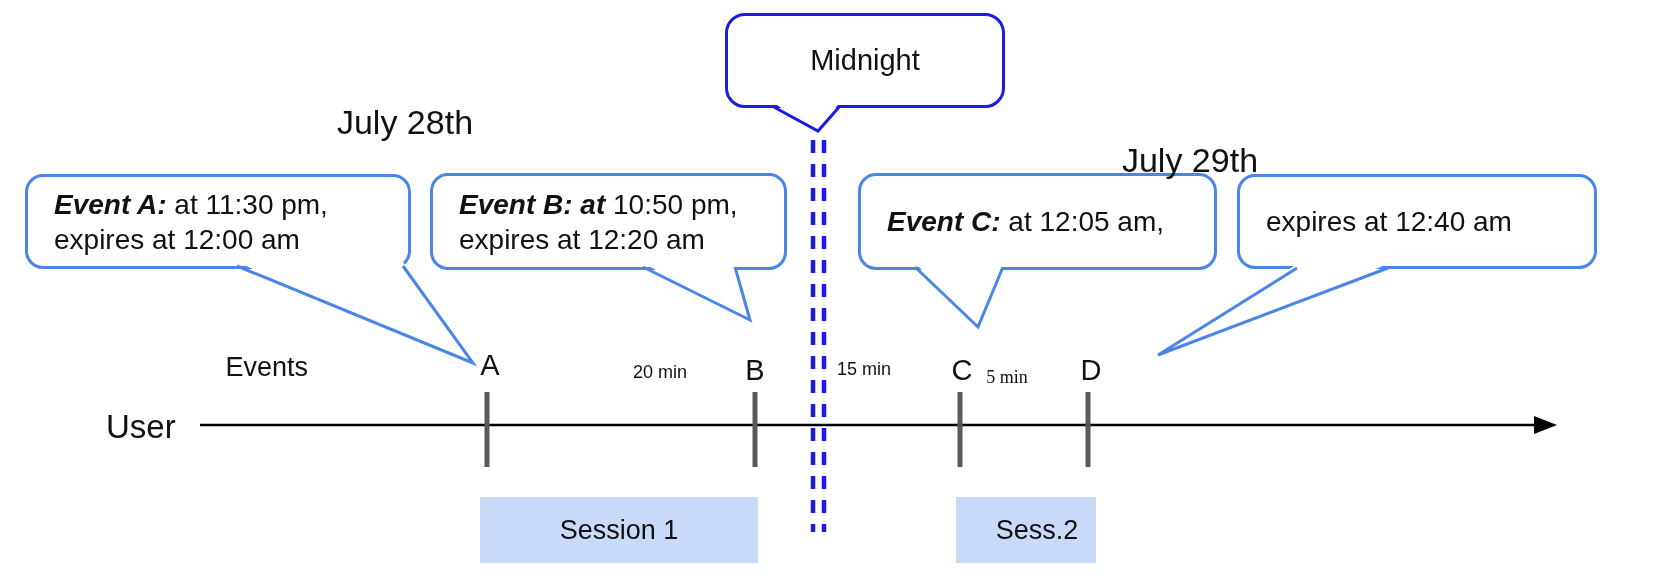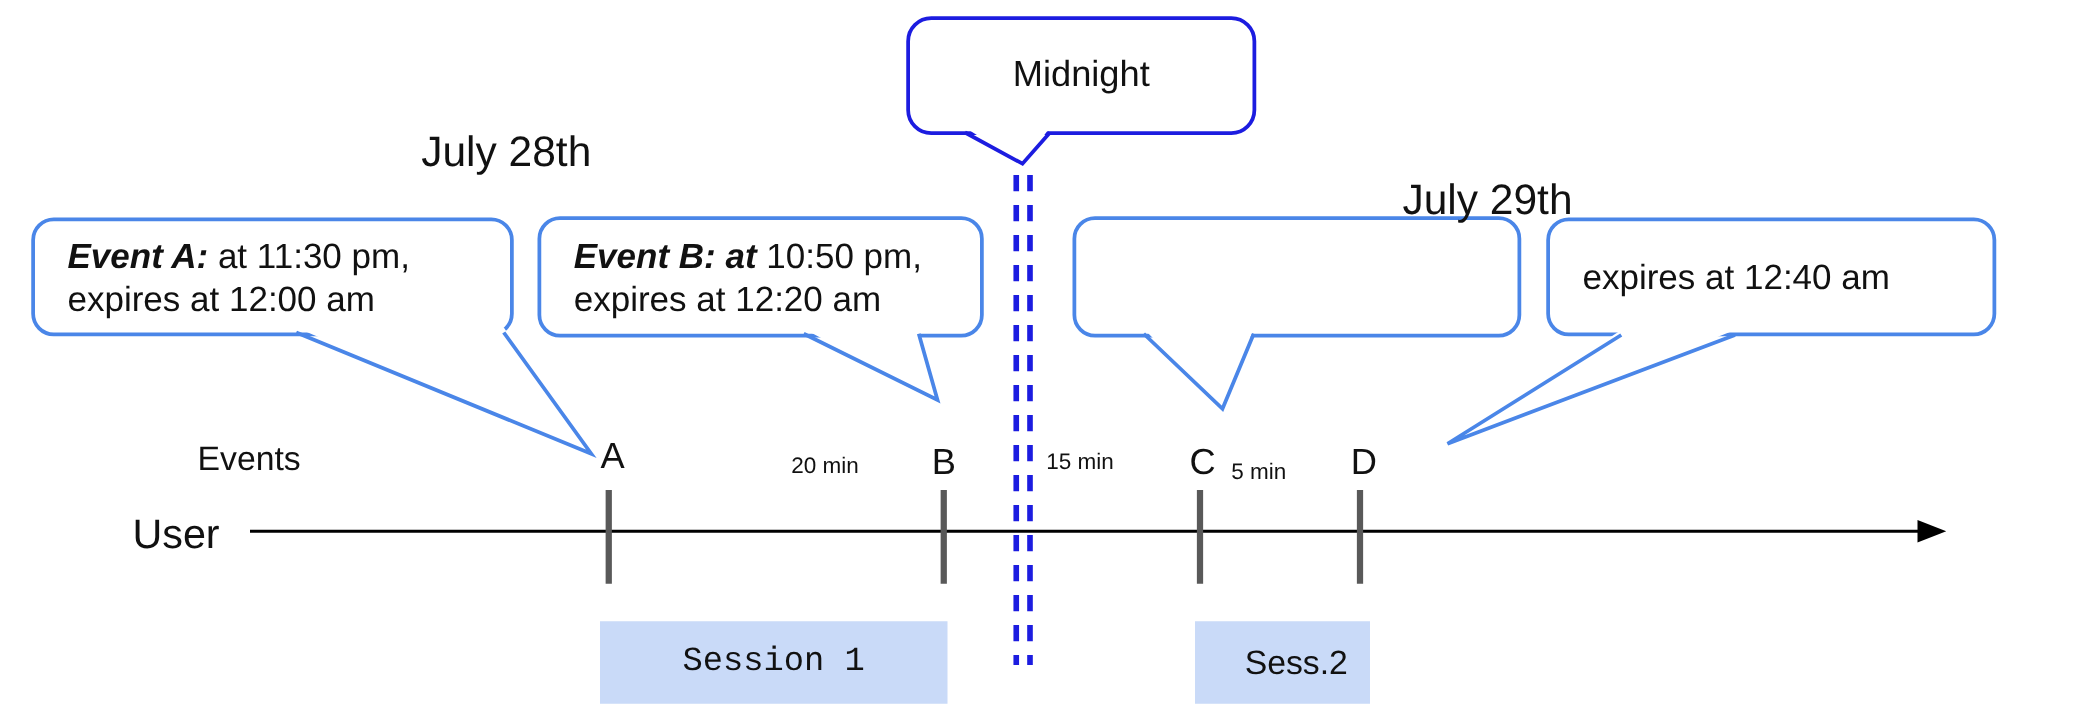--- a/index.html
+++ b/index.html
@@ -36,37 +36,37 @@
   }
 
   
   #overlay{position:absolute;left:0;top:0;z-index:5;pointer-events:none;}
 
   
   .label{position:absolute;z-index:6;white-space:nowrap;}
   .date-label{font-size:34px;width:260px;text-align:center;}
   .july28{left:275px;top:103px;}
   .july29{left:1060px;top:107px;margin-top:34px;}
-  .events-label{left:158px;top:352px;font-size:27px;width:150px;text-align:left;}
+  .events-label{left:158px;top:352px;font-size:27px;width:150px;text-align:right;}
   .user-label{left:106px;top:408px;font-size:33px;}
   .tick-letter{font-size:29px;width:60px;text-align:center;}
   .letter-a{left:460px;top:349px;}
   .letter-b{left:725px;top:354px;}
   .letter-c{left:932px;top:354px;}
   .letter-d{left:1061px;top:354px;}
   .gap-label{font-size:18px;width:120px;text-align:center;}
   .gap-20{left:600px;top:362px;}
   .gap-15{left:804px;top:359px;}
-  .gap-5{left:947px;top:367px;}
+  .gap-5{left:947px;top:367px;font-family:Liberation Serif, serif;}
 
   .session{
     position:absolute;top:497px;height:66px;background:var(--c-session);
     display:flex;align-items:center;justify-content:center;font-size:27px;z-index:4;
   }
-  .session-1{left:480px;width:278px;font-family:Liberation Mono, monospace;}
+  .session-1{left:480px;width:278px;}
   .session-2{left:956px;width:140px;padding-left:22px;}
 </style>
 </head>
 <body>
 
 <div id="canvas">
 
   <div class="label date-label july28">July 28th</div>
   <div class="label date-label july29">July 29th</div>
 
@@ -76,20 +76,21 @@
 
   <div class="bubble bubble-a">
     <div><b>Event A:</b><span> at 11:30 pm,</span></div>
     <div>expires at 12:00 am</div>
   </div>
   <div class="bubble bubble-b">
     <div><b>Event B: at</b><span> 10:50 pm,</span></div>
     <div>expires at 12:20 am</div>
   </div>
   <div class="bubble bubble-c">
+    <div><b>Event C:</b><span> at 12:05 am,</span></div>
   </div>
   <div class="bubble bubble-d">
     <div>expires at 12:40 am</div>
   </div>
 
   <svg id="overlay" width="1668" height="578" viewBox="0 0 1668 578">
 
     <g>
       <polygon points="772,102 818,131 840,102" fill="#ffffff"></polygon>
       <path d="M772,106 L818,131 L840,106" fill="none" stroke="#1c1ce0" stroke-width="3"></path>

